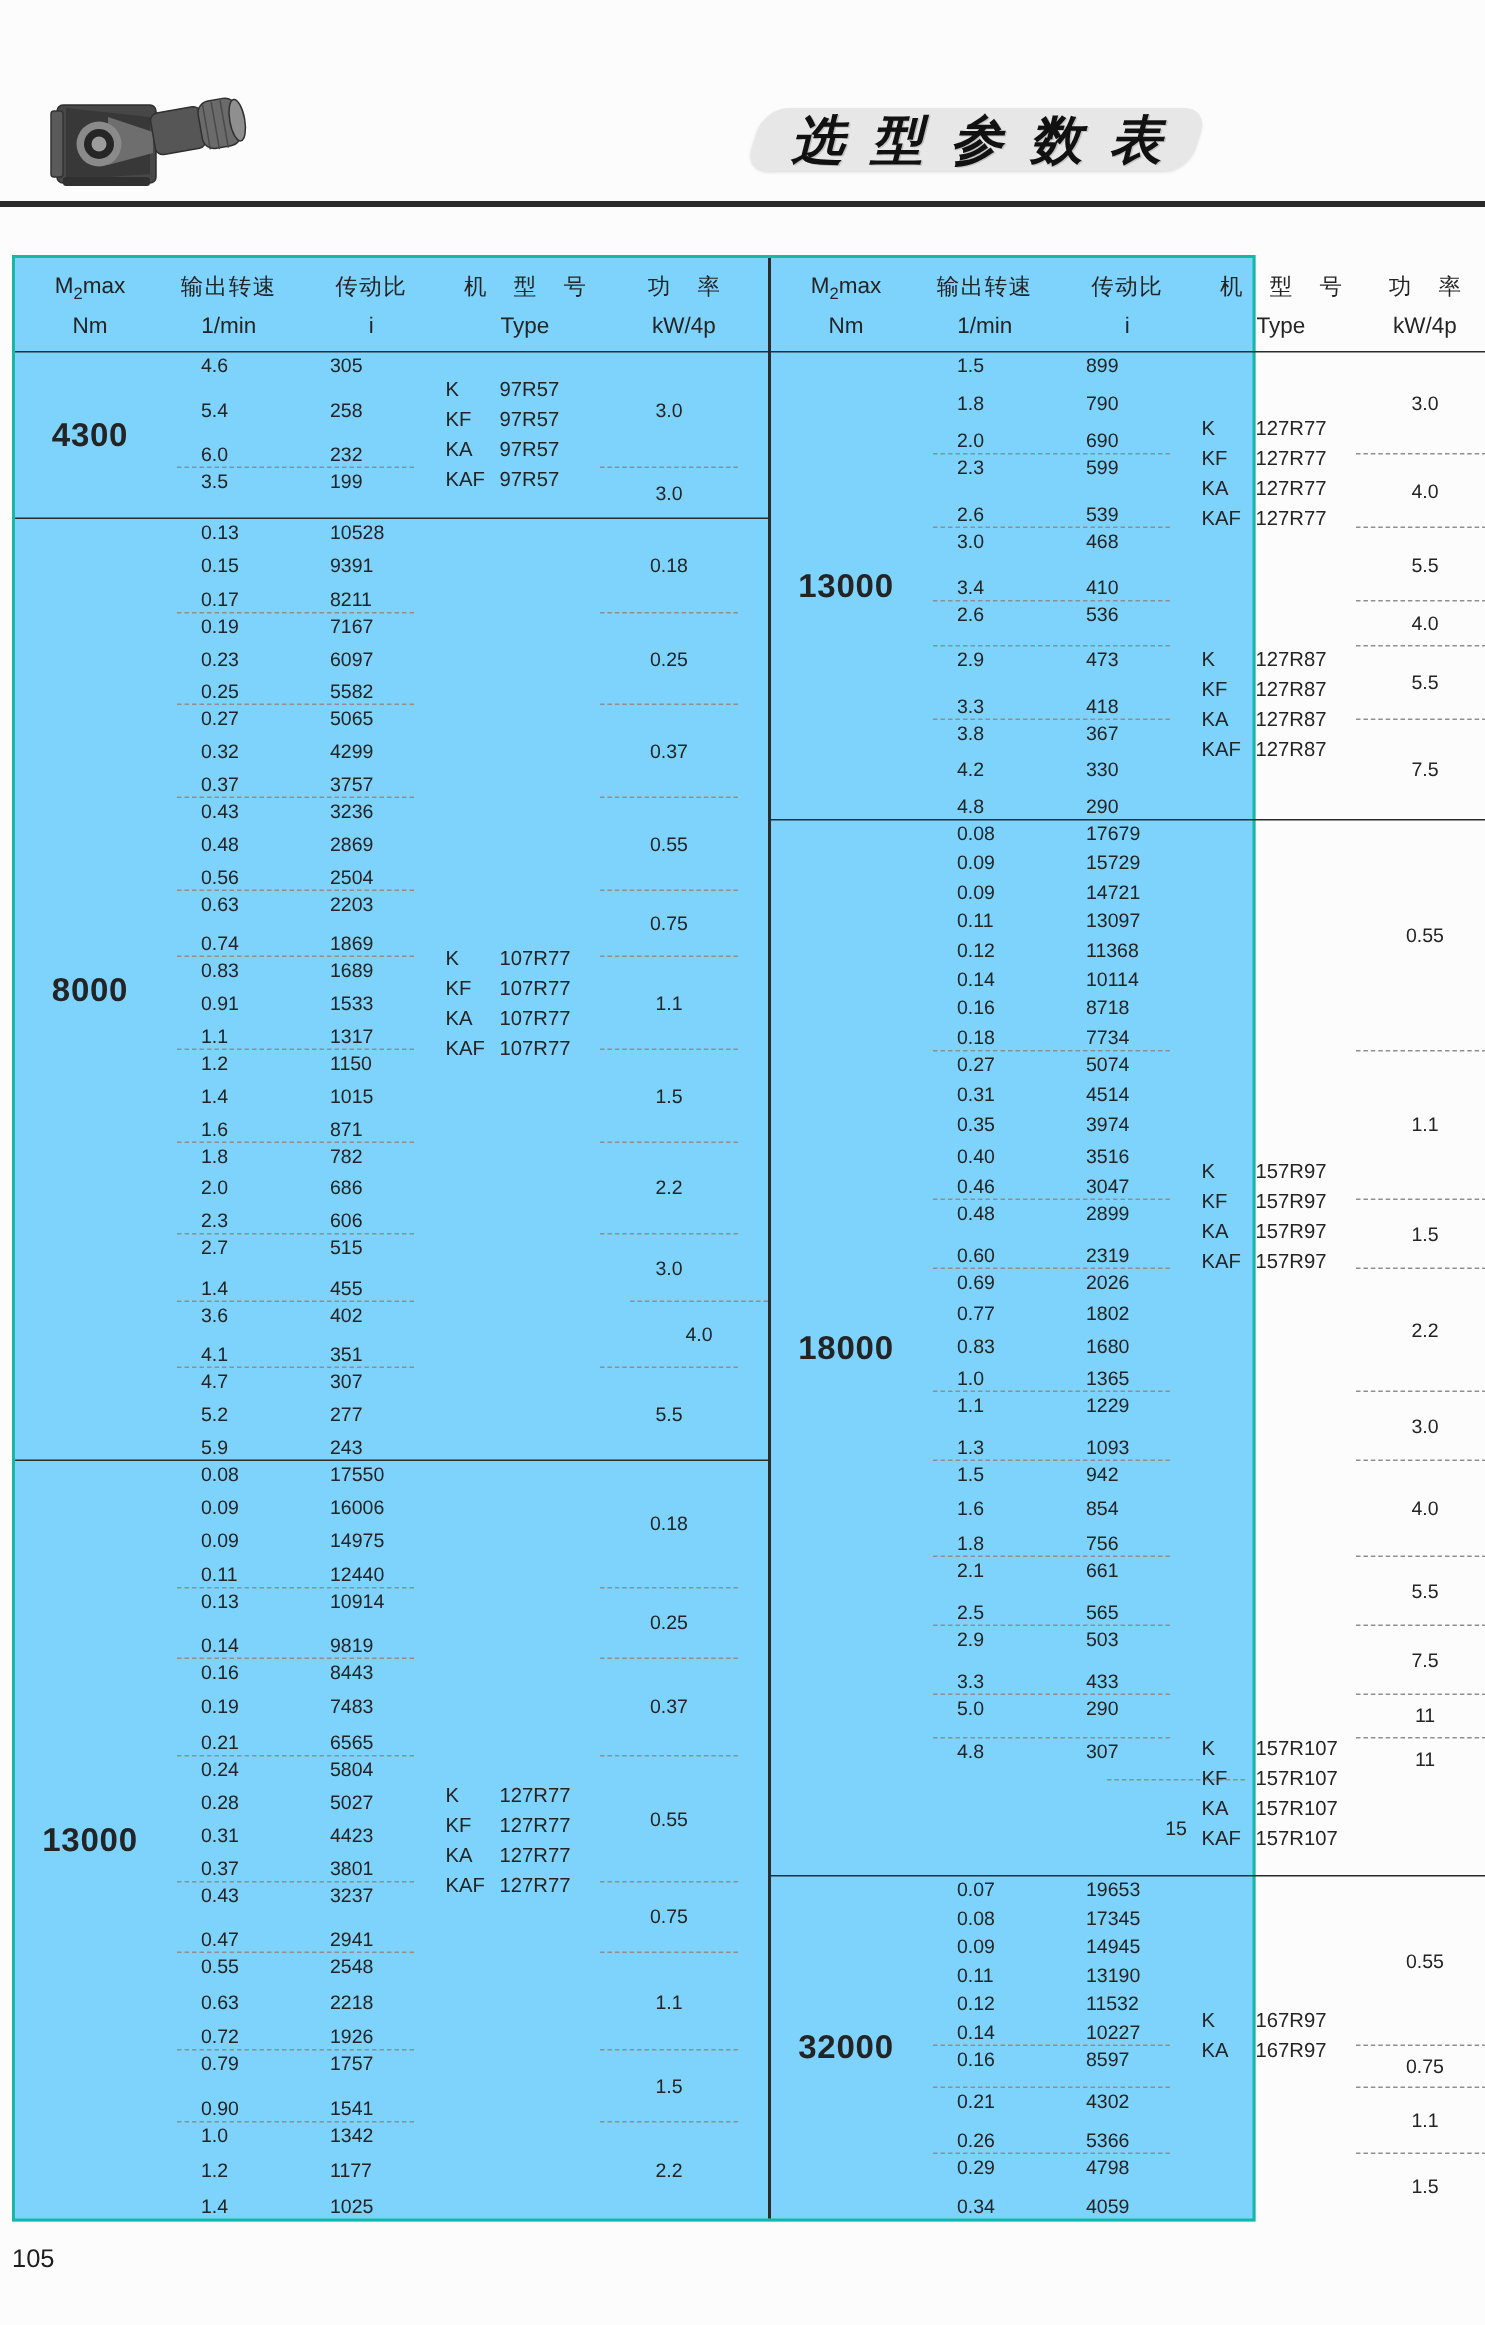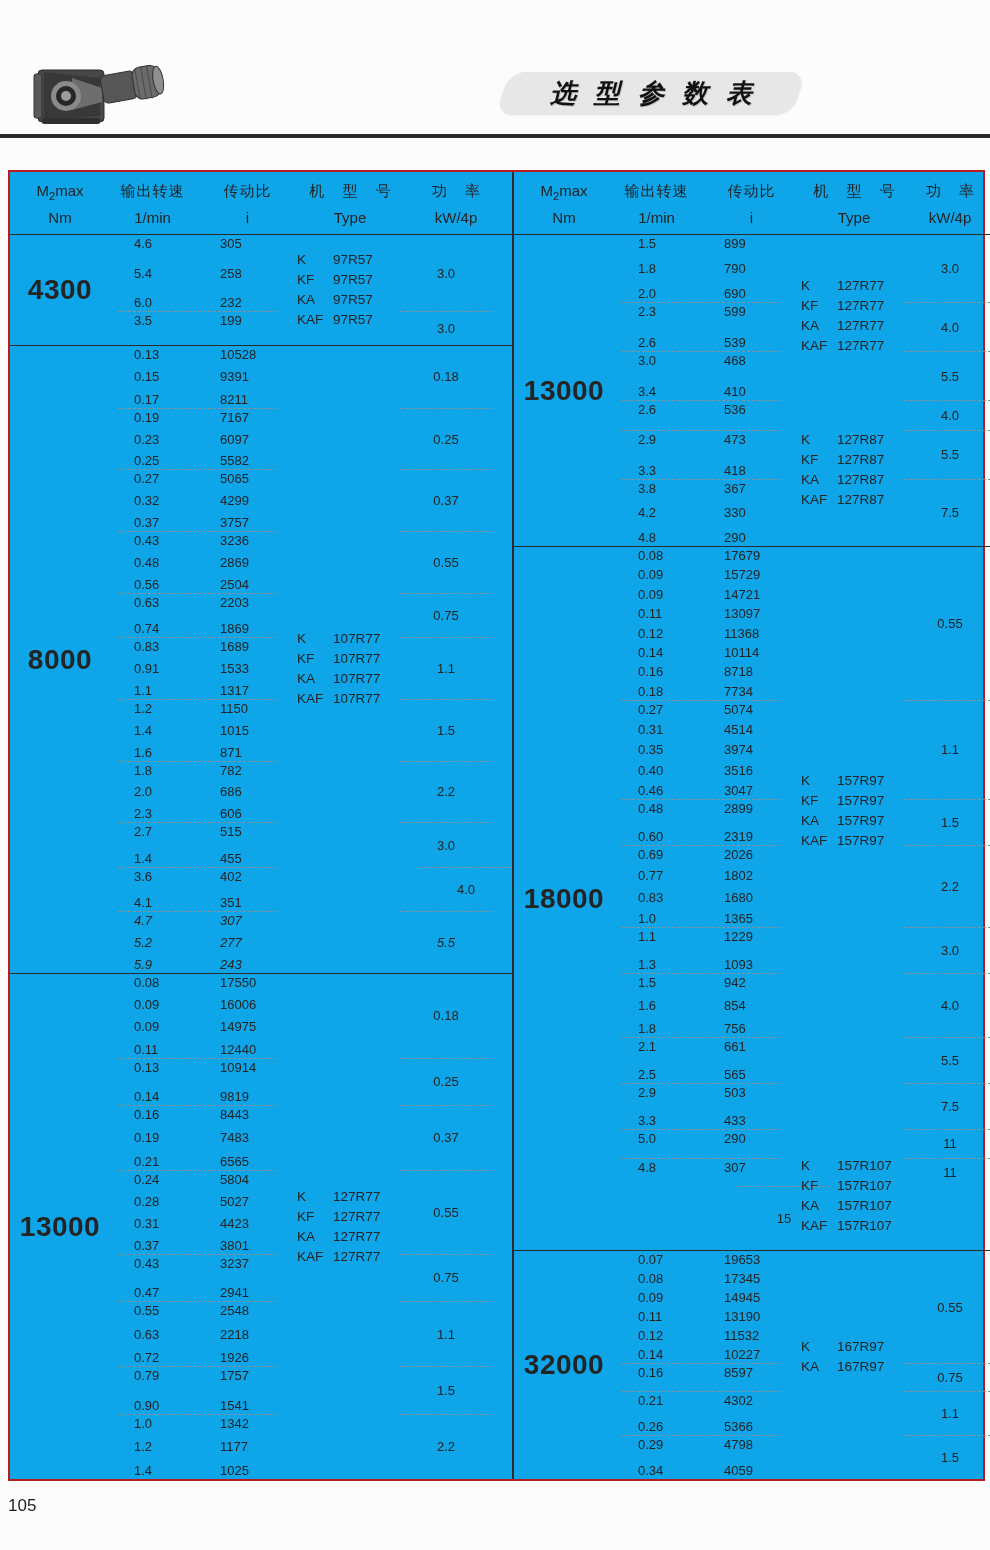--- a/index.html
+++ b/index.html
@@ -12,50 +12,50 @@
   .gear-photo{position:absolute;left:30px;top:58px;width:150px;height:72px;}
   .title-banner{
     position:absolute;left:503px;top:72px;width:296px;height:42px;
   }
   .title-banner .bg{
     position:absolute;inset:0;background:#e7e7e7;border-radius:16px;
     transform:skewX(-18deg);box-shadow:0 1px 2px rgba(0,0,0,0.12);
   }
   .title-banner .txt{
     position:absolute;inset:0;display:flex;align-items:center;justify-content:center;
-    font-size:26px;font-weight:bold;font-style:italic;letter-spacing:18px;
+    font-size:35px;font-weight:bold;font-style:italic;letter-spacing:18px;
     color:#111;text-indent:18px;text-shadow:1px 1px 0 rgba(0,0,0,0.15);
   }
   .thick-rule{position:absolute;left:0;top:134px;width:990px;height:4px;background:#2a2a2a;}
 
   
   .ptable{
-    position:absolute;left:8px;top:170px;width:977px;height:1311px;
-    border:2px solid #b91c1c;box-sizing:border-box;display:flex;background:#0ea5e9;
+    position:absolute;left:8px;top:170px;width:829px;height:1311px;
+    border:2px solid #14b8a6;box-sizing:border-box;display:flex;background:#7dd3fc;
   }
   .half{flex:1 1 0;display:flex;flex-direction:column;box-sizing:border-box;}
   .half.right{border-left:2px solid #2b2b2b;}
 
   .thead{
     height:67px;box-sizing:border-box;border-bottom:1.6px solid #2b2b2b;
     display:grid;grid-template-columns:100px 85px 105px 100px 1fr;
     align-content:center;row-gap:7px;padding-top:2px;
   }
   .thead .c{text-align:center;font-size:15px;white-space:nowrap;}
   .thead .cjk{letter-spacing:1px;}
   .thead .wide{letter-spacing:7px;text-indent:7px;}
   sub.m2{font-size:11px;}
 
   .sections{flex:1 1 auto;display:flex;flex-direction:column;}
   .section{display:flex;box-sizing:border-box;position:relative;}
   .section + .section{border-top:1.6px solid #2b2b2b;}
 
   .m2col{
     width:100px;flex:0 0 100px;display:flex;align-items:center;justify-content:center;
-    font-size:28px;font-weight:bold;letter-spacing:0.5px;
+    font-size:22px;font-weight:bold;letter-spacing:0.5px;
   }
   .groups{flex:1 1 auto;display:flex;flex-direction:column;}
   .group{display:flex;align-items:stretch;min-height:0;}
   .sr{
     margin-left:8px;width:158px;flex:0 0 158px;display:flex;flex-direction:column;
     justify-content:space-between;box-sizing:border-box;
   }
   .group .power{
     width:92px;flex:0 0 92px;display:flex;align-items:center;justify-content:center;
     font-size:13px;box-sizing:border-box;
@@ -338,21 +338,21 @@
                   <span class="ratio">402</span>
                 </div>
                 <div class="row">
                   <span class="speed">4.1</span>
                   <span class="ratio">351</span>
                 </div>
               </div>
               <div class="typegap"></div>
               <div class="power">4.0</div>
             </div>
-            <div class="group" style="flex: 3.6 1 0px; font-style: italic;">
+            <div class="group" style="flex: 3.6 1 0px;">
               <div class="sr">
                 <div class="row">
                   <span class="speed">4.7</span>
                   <span class="ratio">307</span>
                 </div>
                 <div class="row">
                   <span class="speed">5.2</span>
                   <span class="ratio">277</span>
                 </div>
                 <div class="row">

